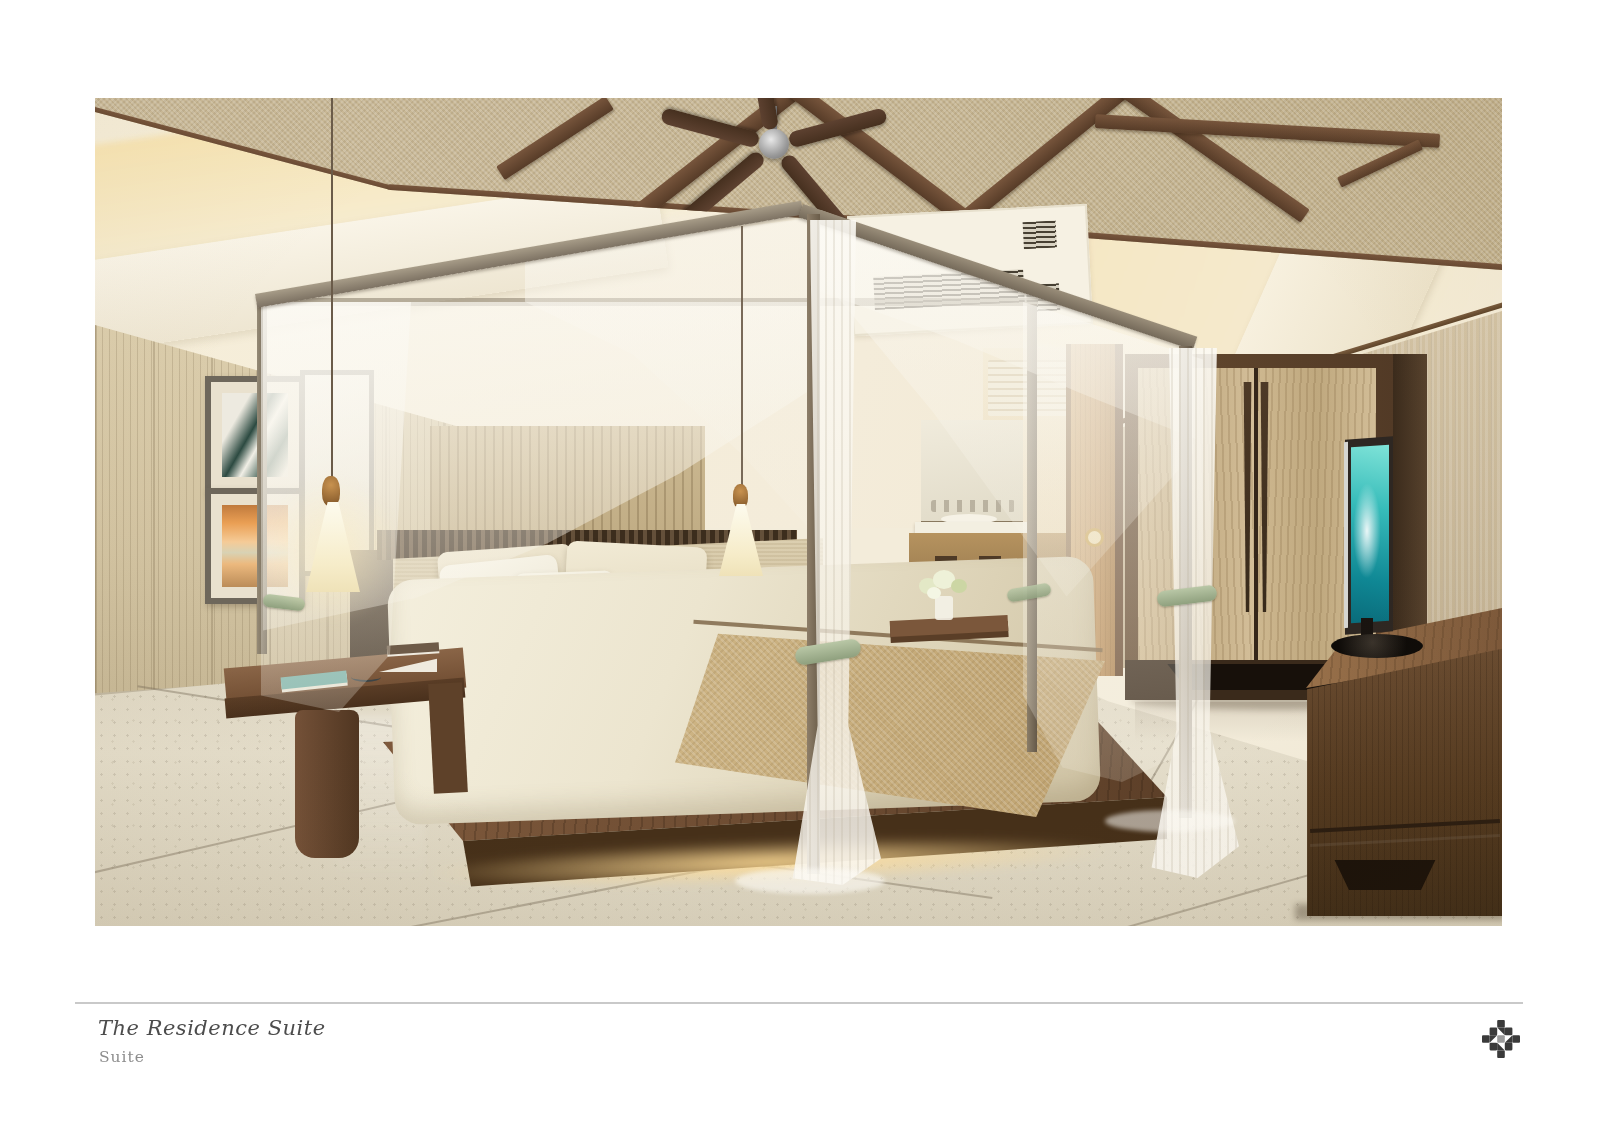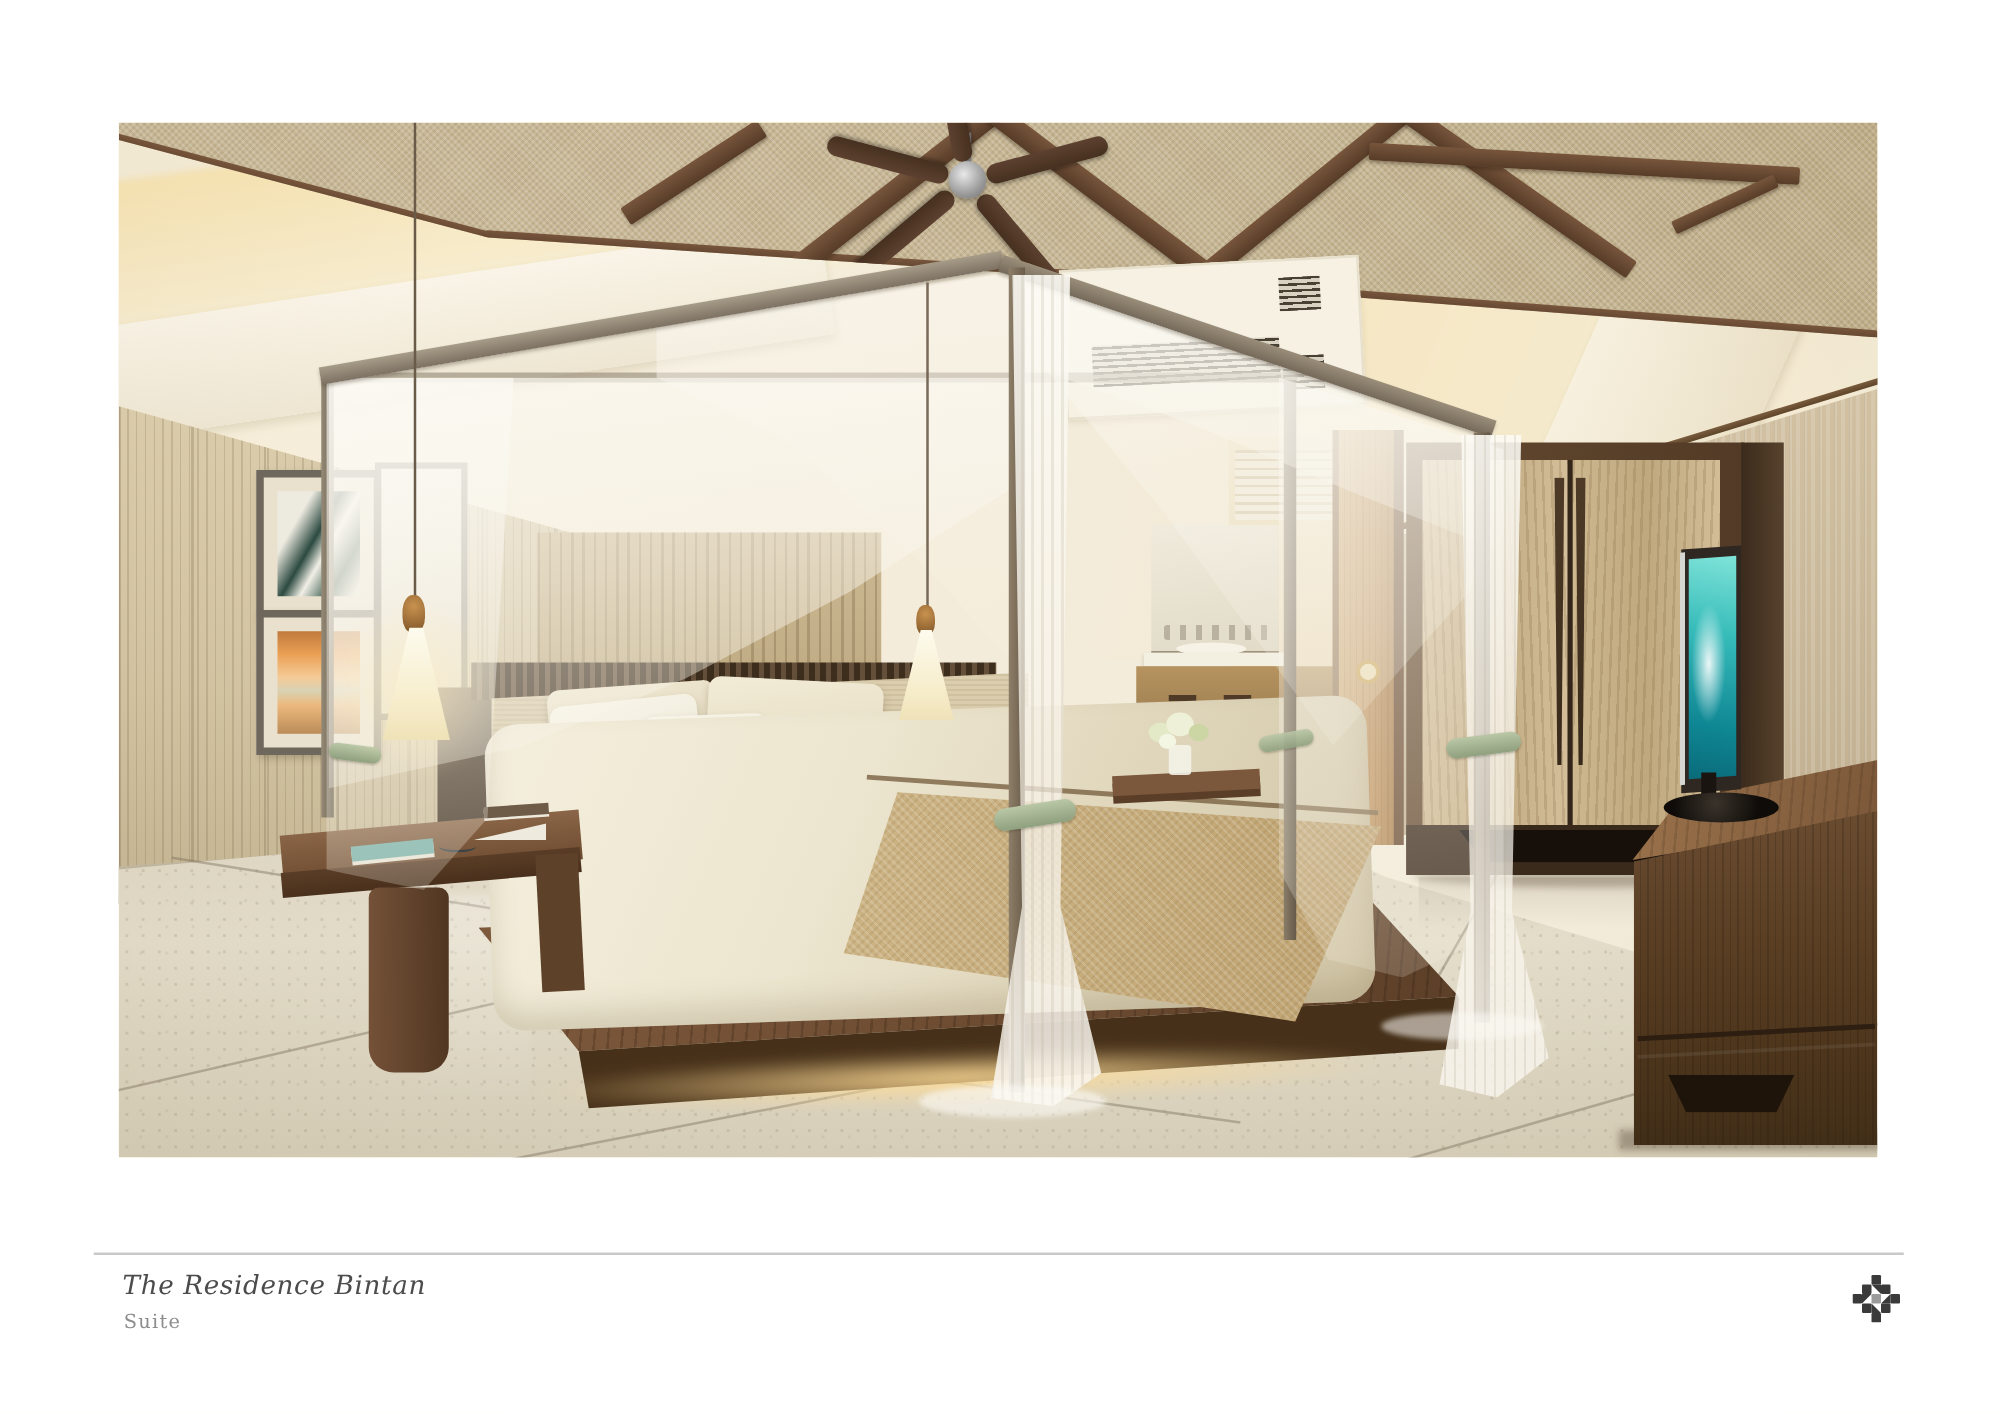--- a/index.html
+++ b/index.html
@@ -252,21 +252,21 @@
          background:linear-gradient(180deg,#fdfbee,#f6ecc9 70%,#efe2b8);box-shadow:0 0 36px 12px rgba(255,238,185,.8);"></div>
     <div class="s" style="left:646px;top:128px;width:2px;height:262px;background:rgba(106,91,73,.9);"></div>
     <div class="s" style="left:638px;top:386px;width:15px;height:24px;border-radius:45% 45% 40% 40%;background:radial-gradient(circle at 50% 30%,#c8924f,#7c5226);"></div>
     <div class="s" style="left:624px;top:406px;width:44px;height:72px;clip-path:polygon(40% 0,60% 0,100% 100%,0 100%);
          background:linear-gradient(180deg,#fdfbee,#f6ecc9 70%,#efe2b8);box-shadow:0 0 28px 9px rgba(255,238,185,.7);"></div>
 
     <div class="s" style="left:0;top:0;width:1407px;height:828px;background:radial-gradient(ellipse at 50% 45%,rgba(0,0,0,0) 60%,rgba(120,90,40,.06) 100%);"></div>
   </figure>
 
   <div class="divider"></div>
-  <div class="title">The Residence Bintan</div>
+  <div class="title">The Residence Suite</div>
   <div class="subtitle">Suite</div>
 
   <svg class="logo" viewBox="0 0 36 36" aria-hidden="true">
     <g fill="#3a3a3a">
       <rect x="14.4" y="0" width="7.2" height="7.2" rx="1"></rect>
       <rect x="7.2" y="7.2" width="7.2" height="7.2" rx="1"></rect>
       <rect x="21.6" y="7.2" width="7.2" height="7.2" rx="1"></rect>
       <rect x="0" y="14.4" width="7.2" height="7.2" rx="1"></rect>
       <rect x="28.8" y="14.4" width="7.2" height="7.2" rx="1"></rect>
       <rect x="7.2" y="21.6" width="7.2" height="7.2" rx="1"></rect>

